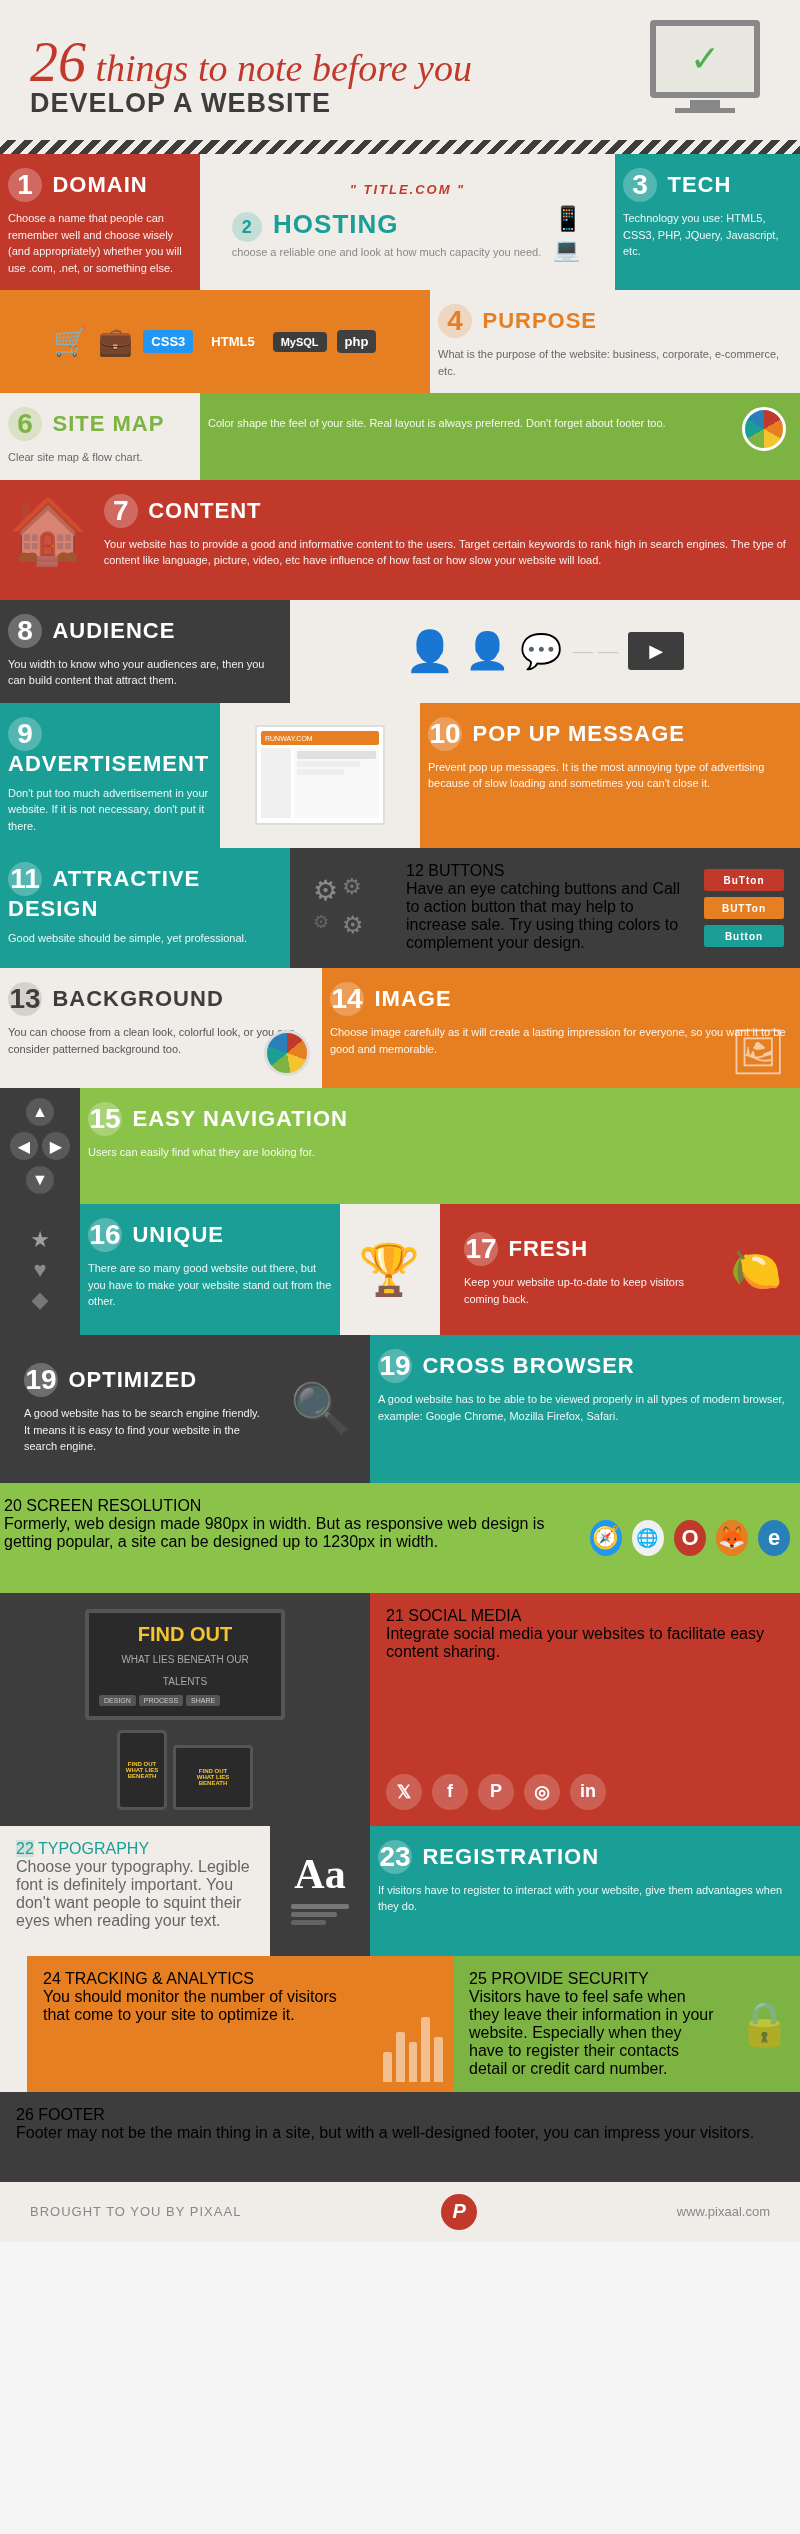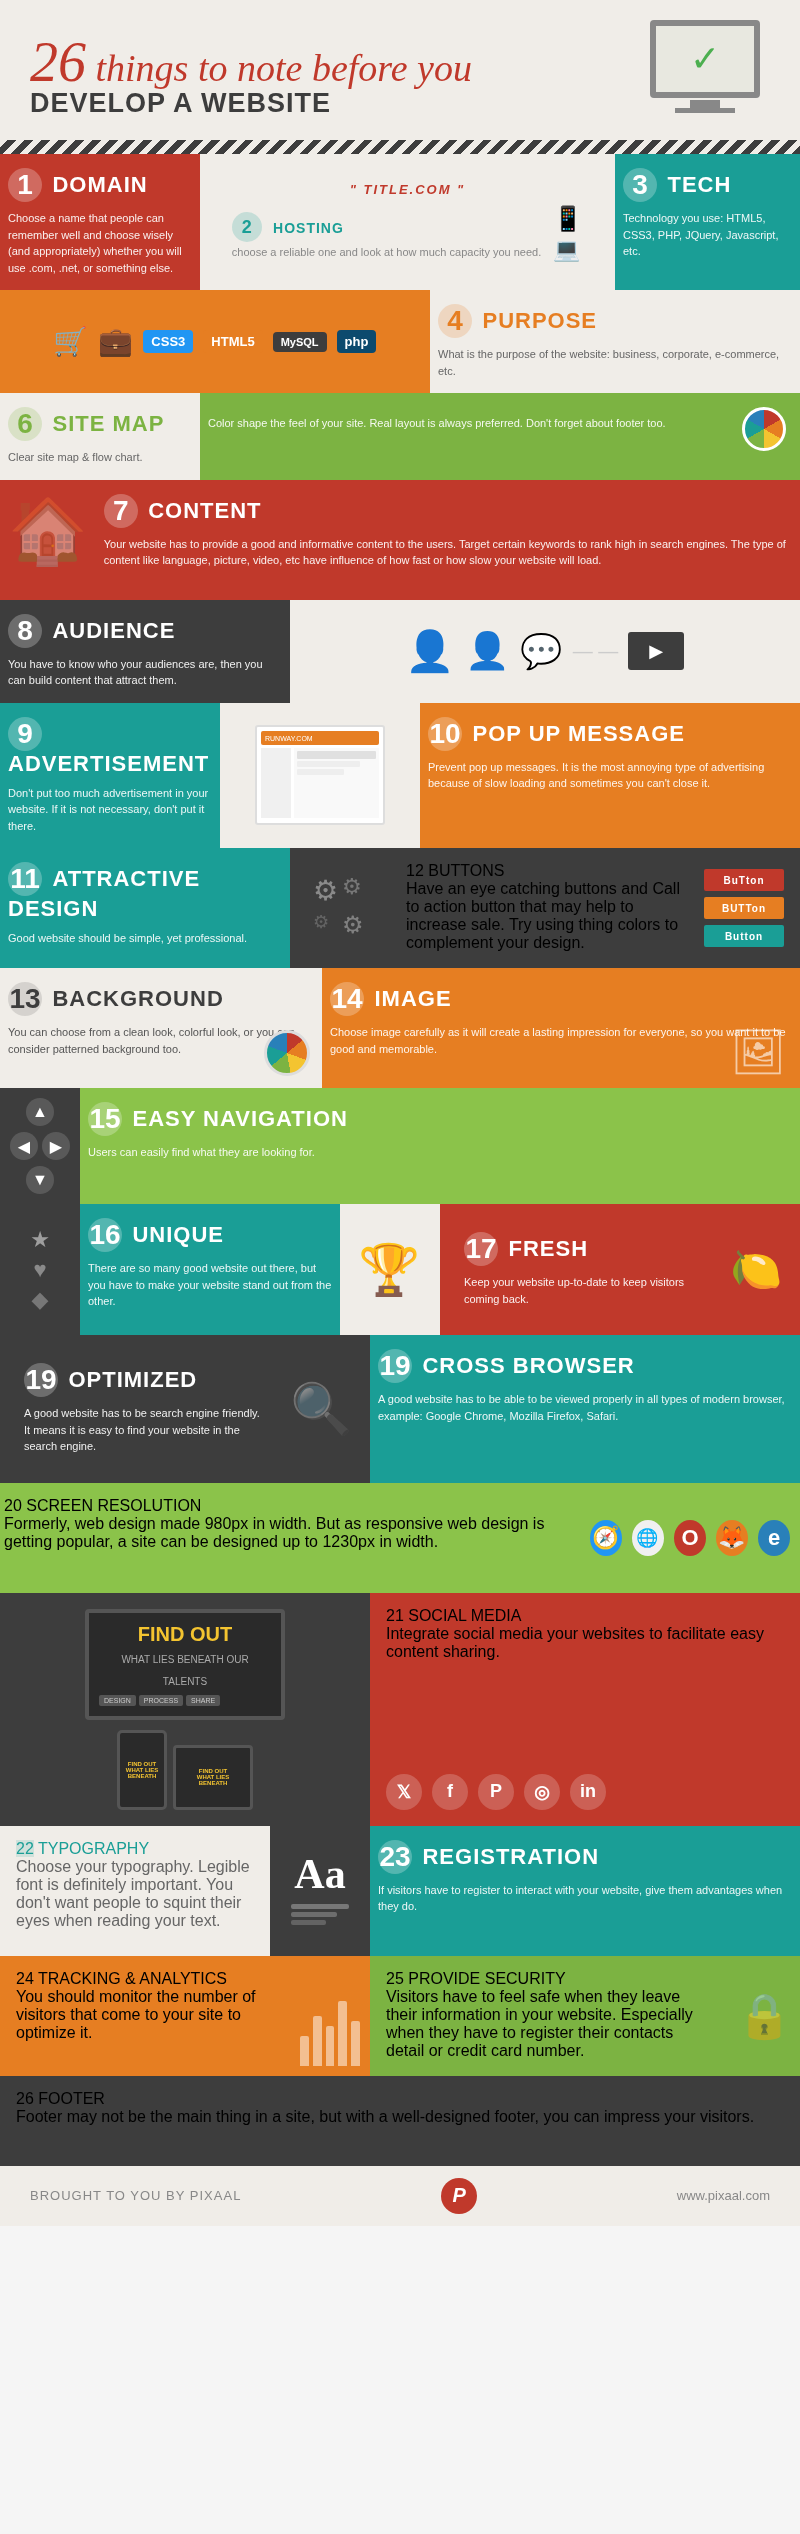--- a/index.html
+++ b/index.html
@@ -183,21 +183,21 @@
     .tech-badge {
       padding: 4px 8px;
       border-radius: 4px;
       font-size: 13px;
       font-weight: 900;
       color: white;
     }
     .badge-css { background: #2196F3; }
     .badge-html { background: #e67e22; }
     .badge-mysql { background: #3d3d3d; font-size: 11px; }
-    .badge-php { background: #0c4a6e; }
+    .badge-php { background: #404040; }
     .sec-sitemap {
       width: 200px;
       background: #f0ede8;
       min-height: 80px;
     }
     .sec-sitemap .sec-num { background: rgba(124,179,66,0.3); color: #7cb342; }
     .sec-sitemap .sec-title { color: #7cb342; }
     .sec-sitemap .sec-body { color: #666; }
 
     
@@ -574,24 +574,25 @@
     .typo-aa {
       font-size: 42px;
       font-weight: 900;
       color: white;
       font-family: Georgia, serif;
     }
 
     
     .row16 { align-items: stretch; }
     .sec-tracking {
-      width: 370px;
+      width: 426px;
       background: #e67e22;
       min-height: 120px;
       display: flex;
+      margin-left: 27px;
     }
     .tracking-text { flex: 1; padding: 14px 16px; }
     .tracking-chart {
       width: 80px;
       display: flex;
       align-items: flex-end;
       justify-content: center;
       padding: 10px;
       gap: 4px;
     }
@@ -693,21 +694,21 @@
       </div>
       <div class="sec-body">Choose a name that people can remember well and choose wisely (and appropriately) whether you will use .com, .net, or something else.</div>
     </div>
 
     <div class="sec-hosting-title">
       <div class="hosting-label">" TITLE.COM "</div>
       <div style="display:flex;align-items:center;gap:12px;margin-top:8px;">
         <div style="text-align:left;">
           <div style="font-size:26px;font-weight:900;color:#1a9e96;">
             <span style="background:rgba(26,158,150,0.2);border-radius:50%;width:30px;height:30px;display:inline-flex;align-items:center;justify-content:center;font-size:18px;margin-right:4px;color:#1a9e96;">2</span>
-            <span style="color:#1a9e96;font-size:14px;font-weight:900;text-transform:uppercase;letter-spacing:1px;">HOSTING</span>
+            <span style="color:#1a9e96;font-size:26px;font-weight:900;text-transform:uppercase;letter-spacing:1px;">HOSTING</span>
           </div>
           <div style="font-size:11px;color:#888;margin-top:4px;">choose a reliable one and look at how much capacity you need.</div>
         </div>
         <div style="display:flex;flex-direction:column;gap:4px;">
           <span style="font-size:24px;color:#1a9e96;">📱</span>
           <span style="font-size:22px;color:#1a9e96;">💻</span>
         </div>
       </div>
     </div>
 
@@ -768,21 +769,21 @@
       </div>
     </div>
   </div>
 
   <div class="grid-row row6">
     <div class="section sec-audience">
       <div>
         <span class="sec-num">8</span>
         <span class="sec-title">AUDIENCE</span>
       </div>
-      <div class="sec-body">You have to know who your audiences are, then you can build content that attract them.</div>
+      <div class="sec-body">You width to know who your audiences are, then you can build content that attract them.</div>
     </div>
     <div class="sec-audience-icons">
       <span style="font-size:40px;color:#aaa;">👤</span>
       <span style="font-size:36px;color:#ccc;">👤</span>
       <span style="font-size:34px;color:#ddd;">💬</span>
       <span style="font-size:20px;color:#ccc;">— —</span>
       <div class="video-icon-box">▶</div>
     </div>
   </div>
 

